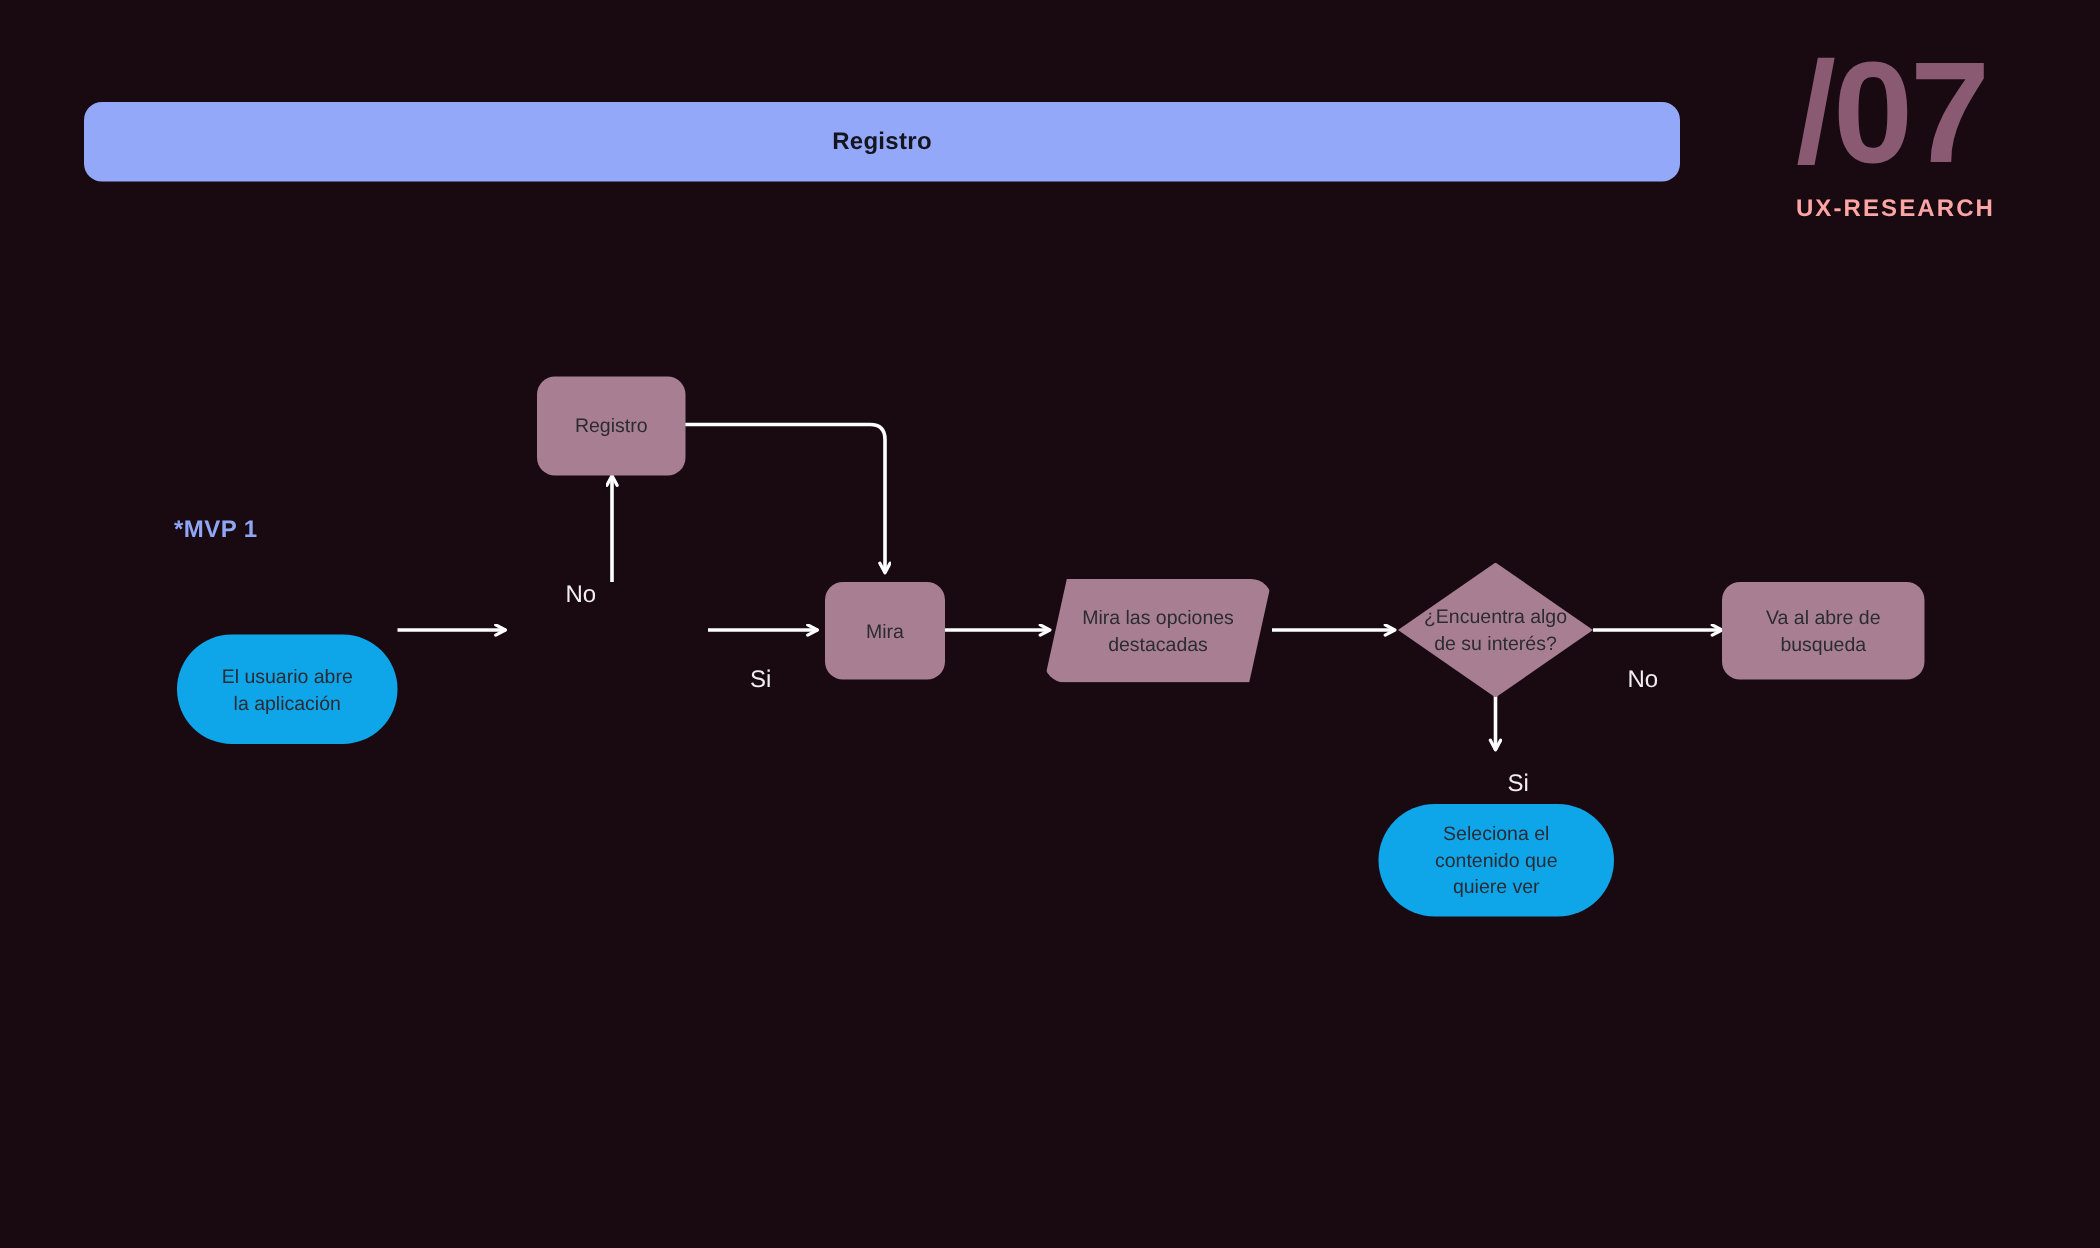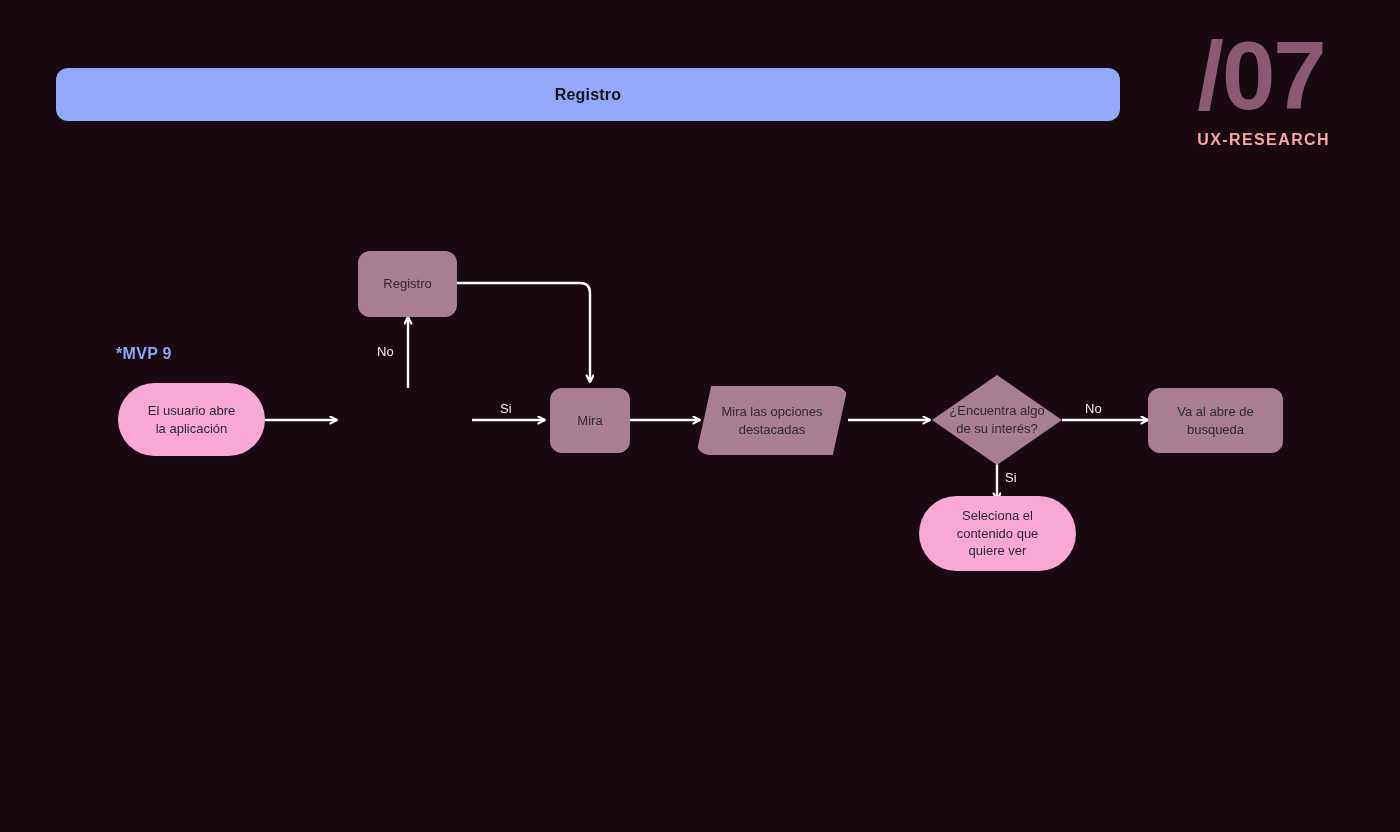--- a/index.html
+++ b/index.html
@@ -94,22 +94,23 @@
     align-items: center;
     justify-content: center;
     text-align: center;
     box-sizing: border-box;
     color: #2b2b33;
     font-size: 13px;
     line-height: 1.35;
     padding: 4px 10px;
   }
   .node-terminal {
-    background: #f9a8d4;
+    background: #0ea5e9;
     border-radius: 999px;
+    margin-top: 40px;
   }
   .node-process {
     background: #a87f92;
     border-radius: 12px;
   }
   .node-io {
     background: #a87f92;
     border-radius: 14px;
     clip-path: polygon(10% 0%, 100% 0%, 90% 100%, 0% 100%);
   }
@@ -120,40 +121,41 @@
   }
   .node-label {
     display: block;
     white-space: pre-line;
   }
 
   
   .edge-label {
     position: absolute;
     color: #f2eef0;
-    font-size: 13px;
+    font-size: 16px;
     line-height: 1;
     white-space: nowrap;
+    margin-top: 44px;
   }
 </style>
 </head>
 <body>
 
 <div class="canvas">
 
   <div class="title-bar">
     <span class="title-bar-text">Registro</span>
   </div>
 
   <div class="section-mark">
     <div class="section-number">/07</div>
     <div class="section-label">UX-RESEARCH</div>
   </div>
 
-  <div class="mvp-label">*MVP 9</div>
+  <div class="mvp-label">*MVP 1</div>
 
   <svg class="edge-layer" viewBox="0 0 1400 832">
     <defs>
       <marker id="chev" markerWidth="10" markerHeight="10" refX="8.5" refY="4" orient="auto" markerUnits="userSpaceOnUse">
         <path d="M2,0.6 L8.4,4 L2,7.4" fill="none" stroke="#ffffff" stroke-width="2.2" stroke-linecap="round" stroke-linejoin="round"></path>
       </marker>
     </defs>
 
     <path d="M265,420 L337,420" fill="none" stroke="#ffffff" stroke-width="2.4" marker-end="url(#chev)"></path>
 

